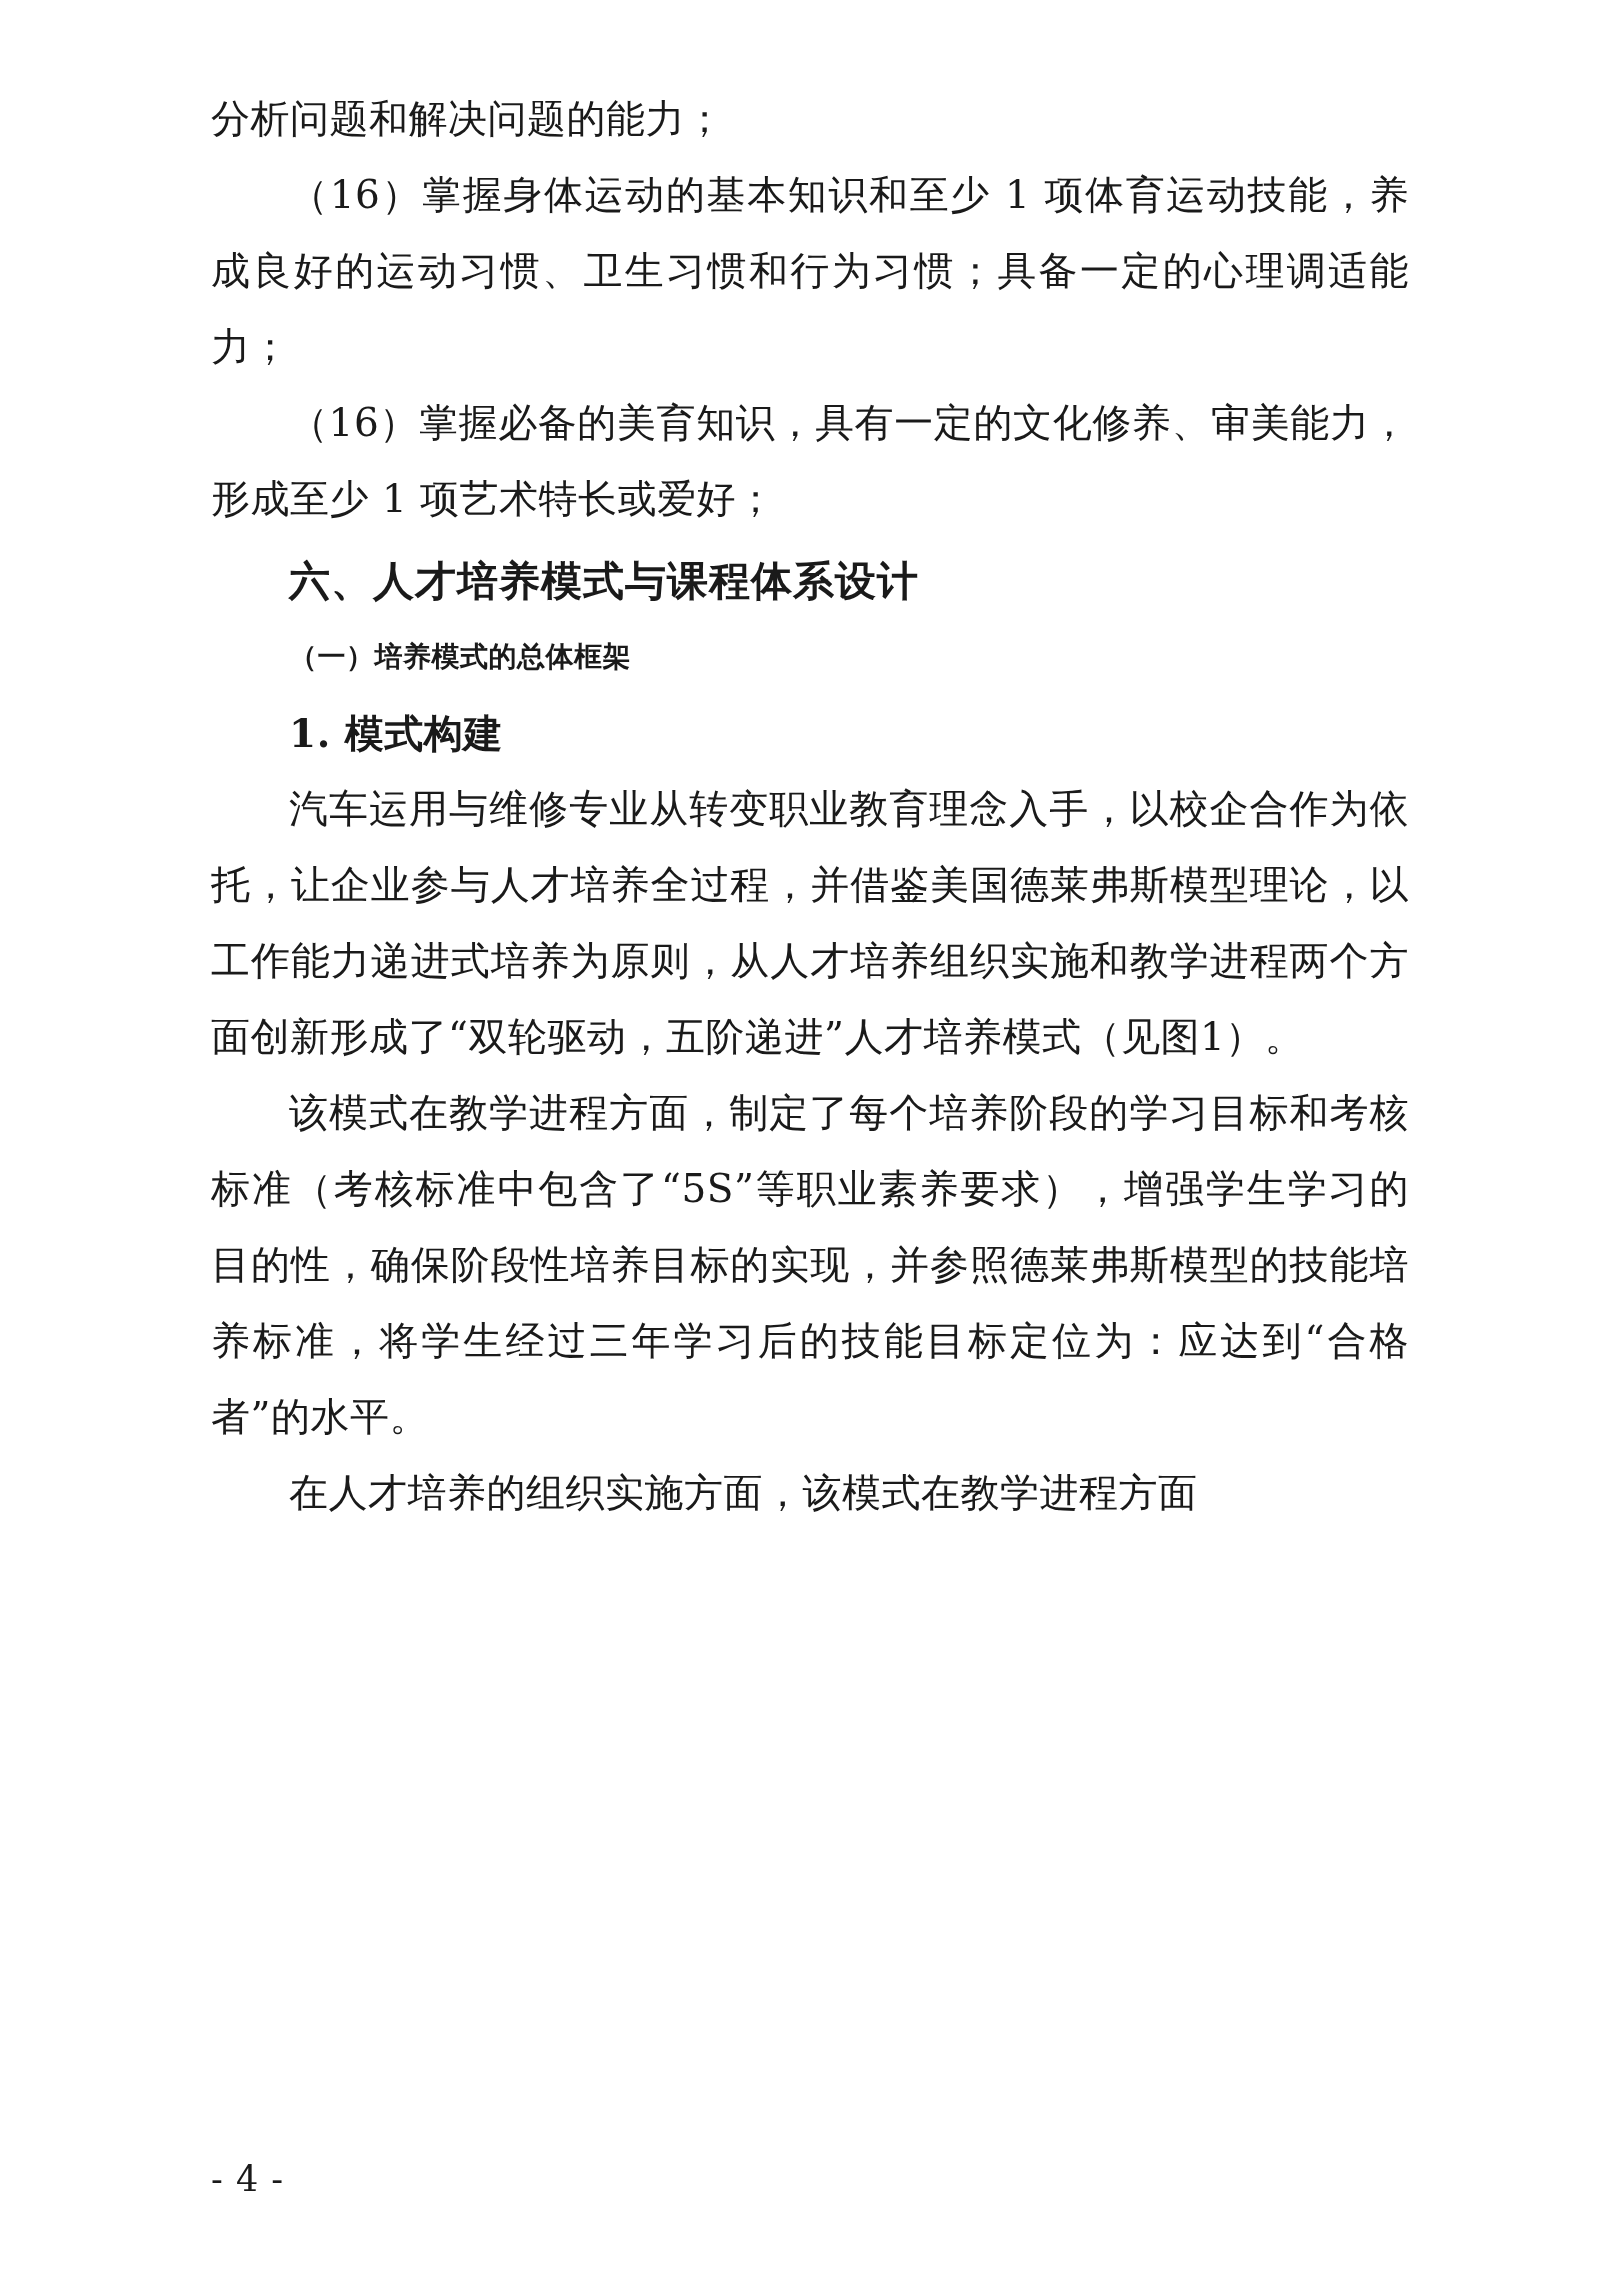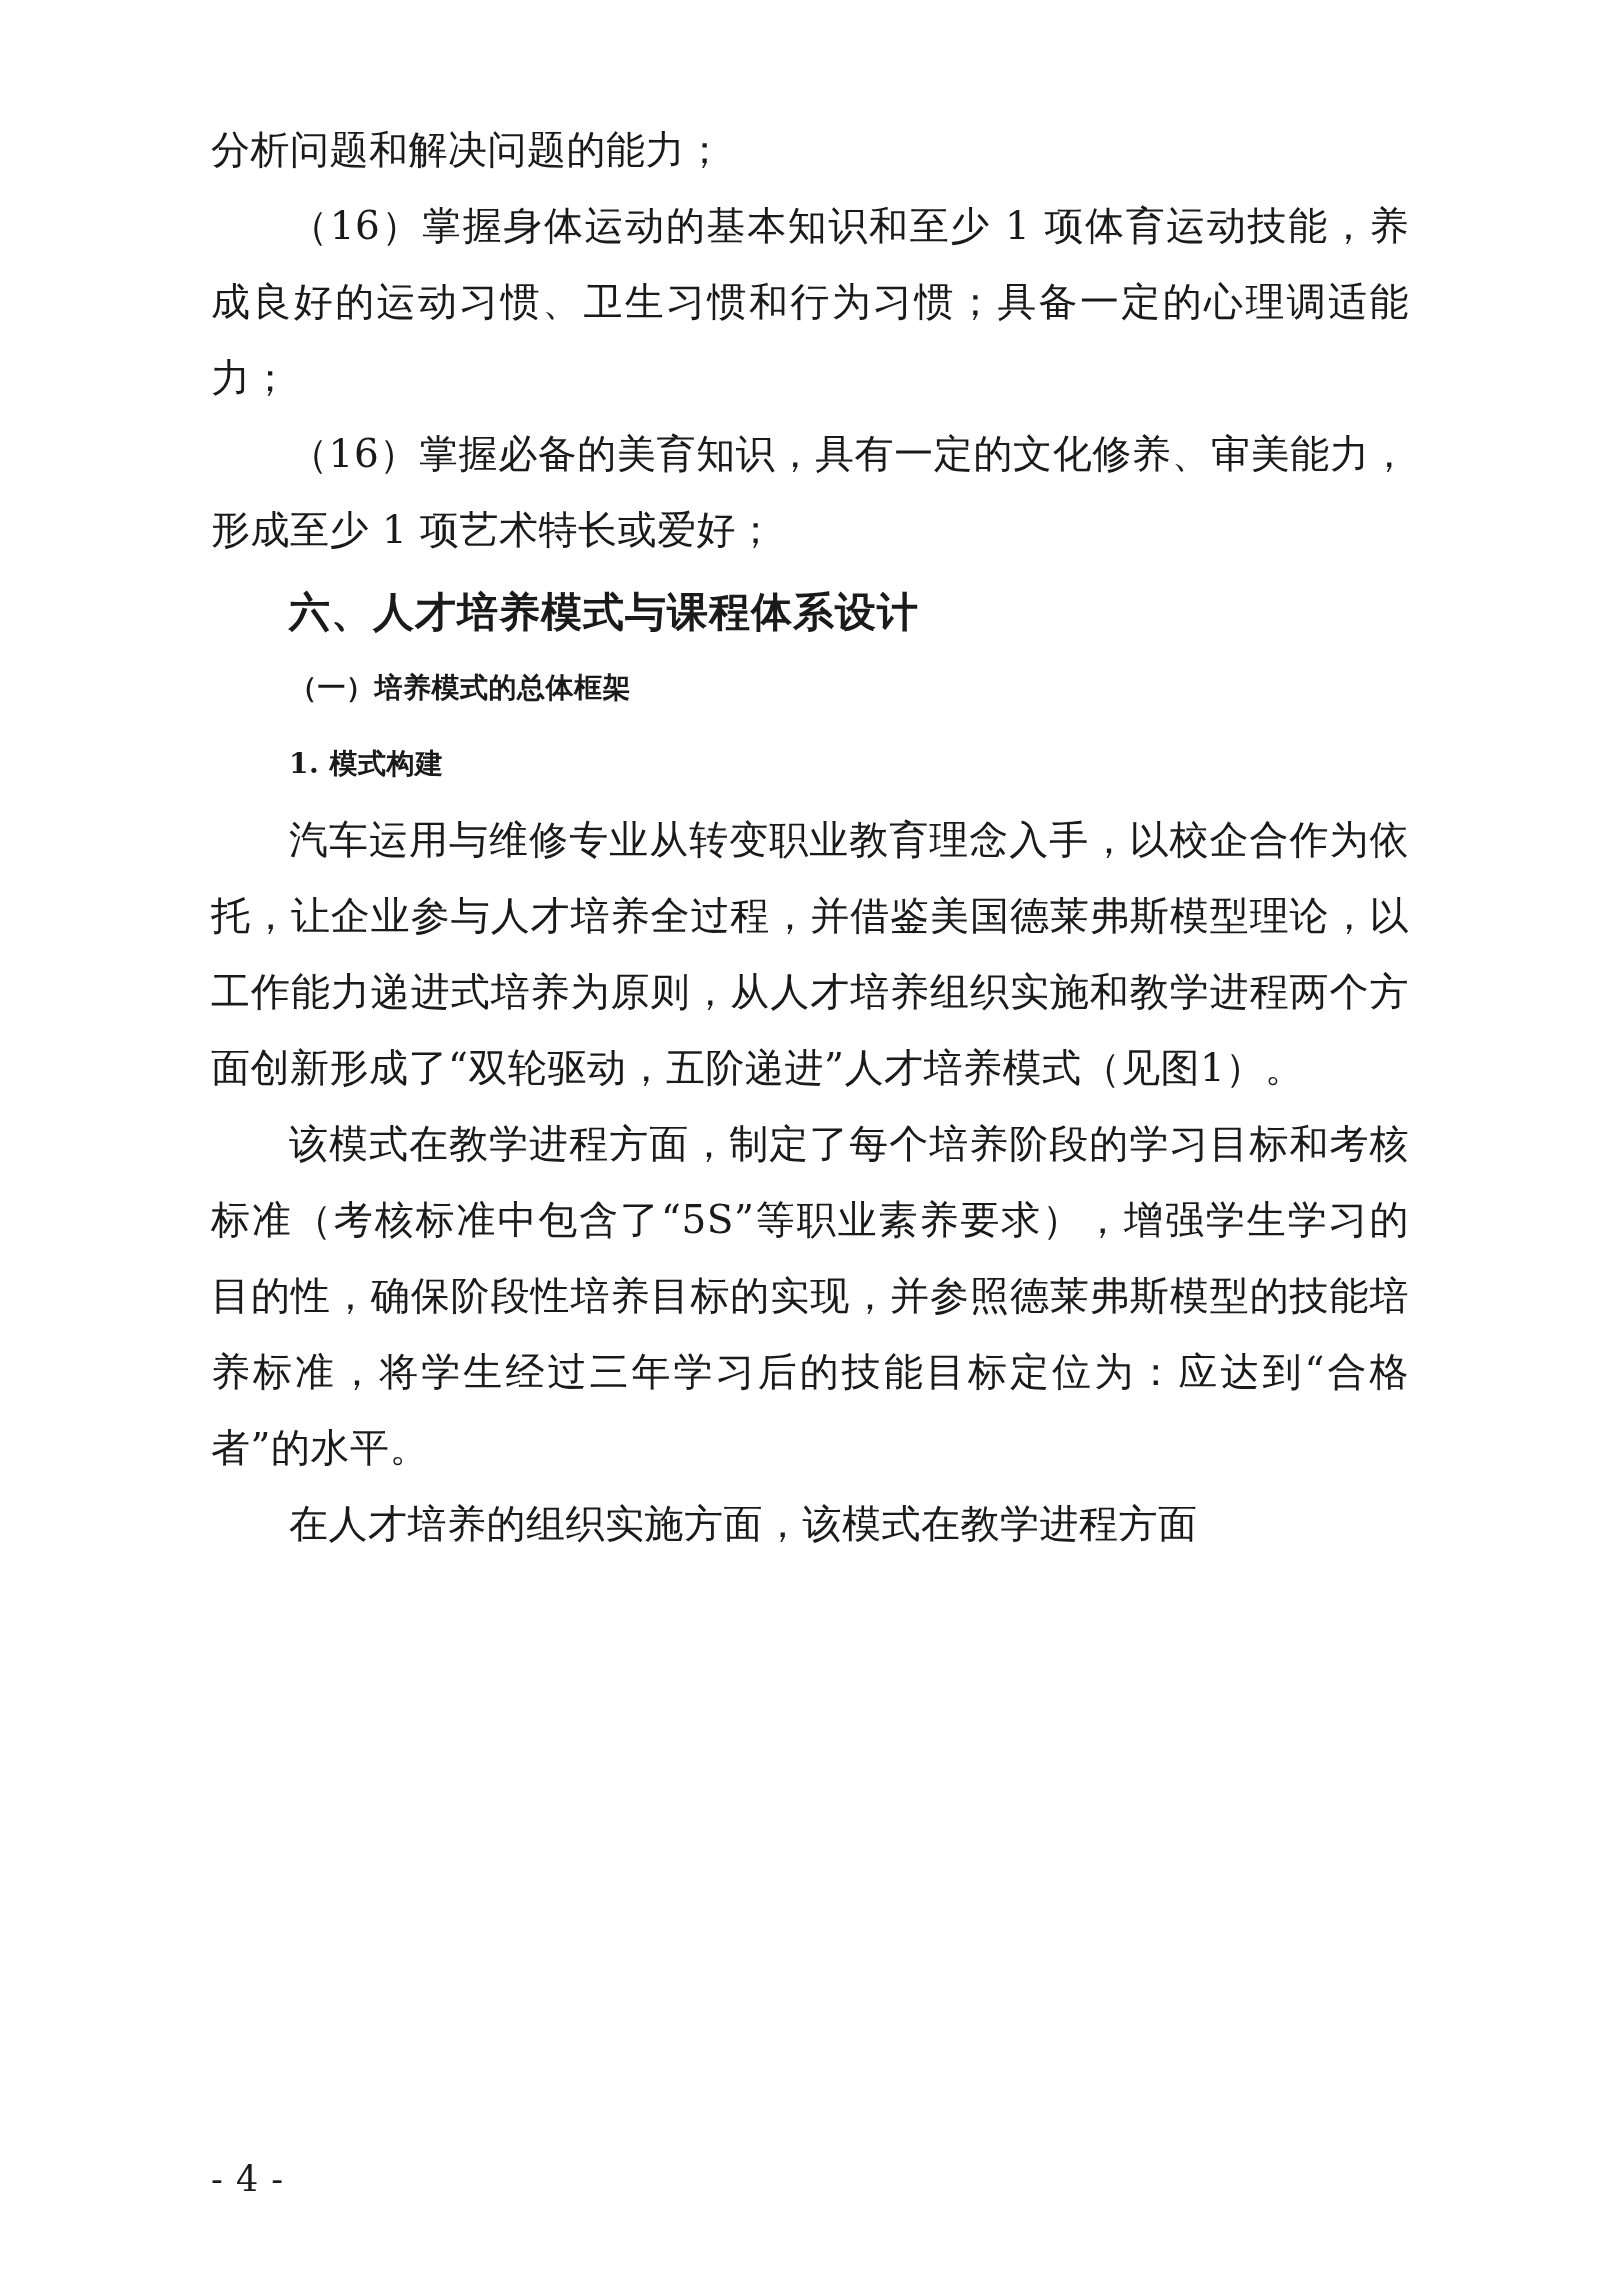--- a/index.html
+++ b/index.html
@@ -15,21 +15,21 @@
     position: relative;
     overflow: hidden;
   }
   .page {
     position: absolute;
     top: 0;
     left: 0;
     width: 1620px;
     height: 2292px;
     box-sizing: border-box;
-    padding: 112px 211px 0 211px;
+    padding: 81px 211px 0 211px;
   }
   .body-text {
     font-size: 39px;
     line-height: 76px;
     text-align: justify;
     text-justify: inter-ideograph;
     letter-spacing: 0.5px;
   }
   p {
     margin: 0;
@@ -47,21 +47,21 @@
   }
   .heading-2 {
     font-size: 28px;
     font-weight: bold;
     line-height: 76px;
     text-indent: 78px;
     letter-spacing: 0.5px;
     margin: 0;
   }
   .heading-3 {
-    font-size: 28px;
+    font-size: 39px;
     font-weight: bold;
     line-height: 76px;
     text-indent: 78px;
     letter-spacing: 0.5px;
     margin: 0;
   }
   .footer {
     position: absolute;
     left: 211px;
     bottom: 93px;

